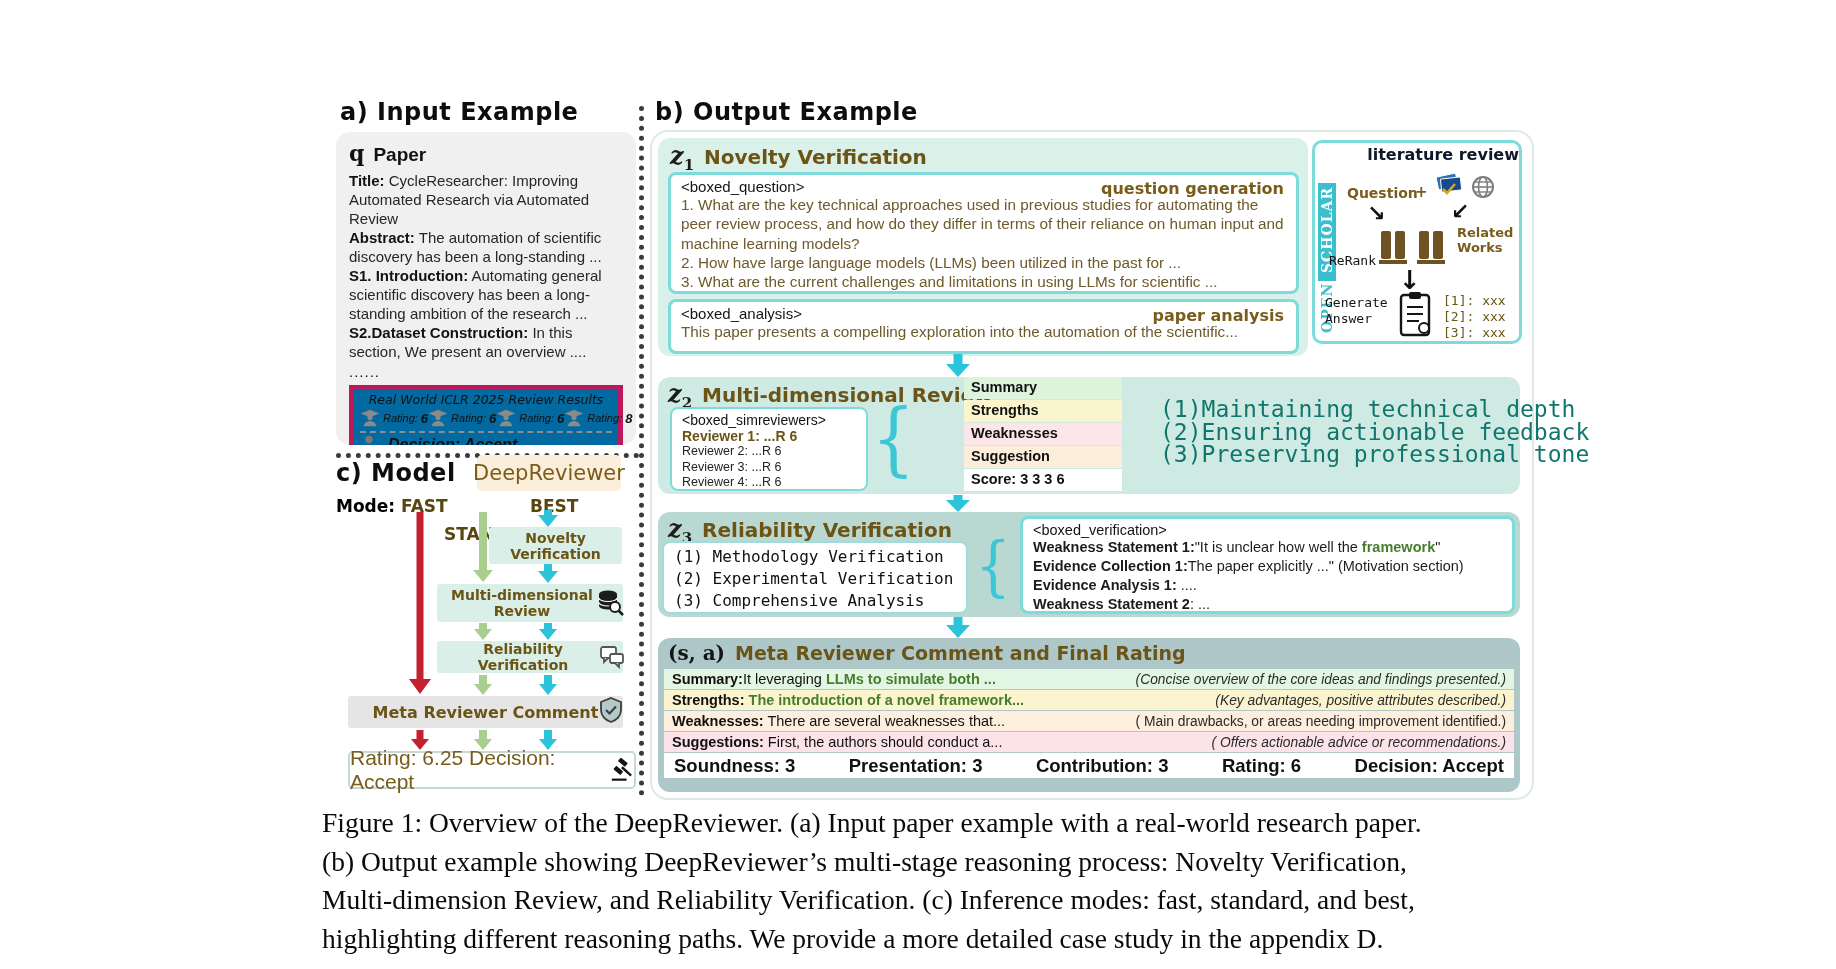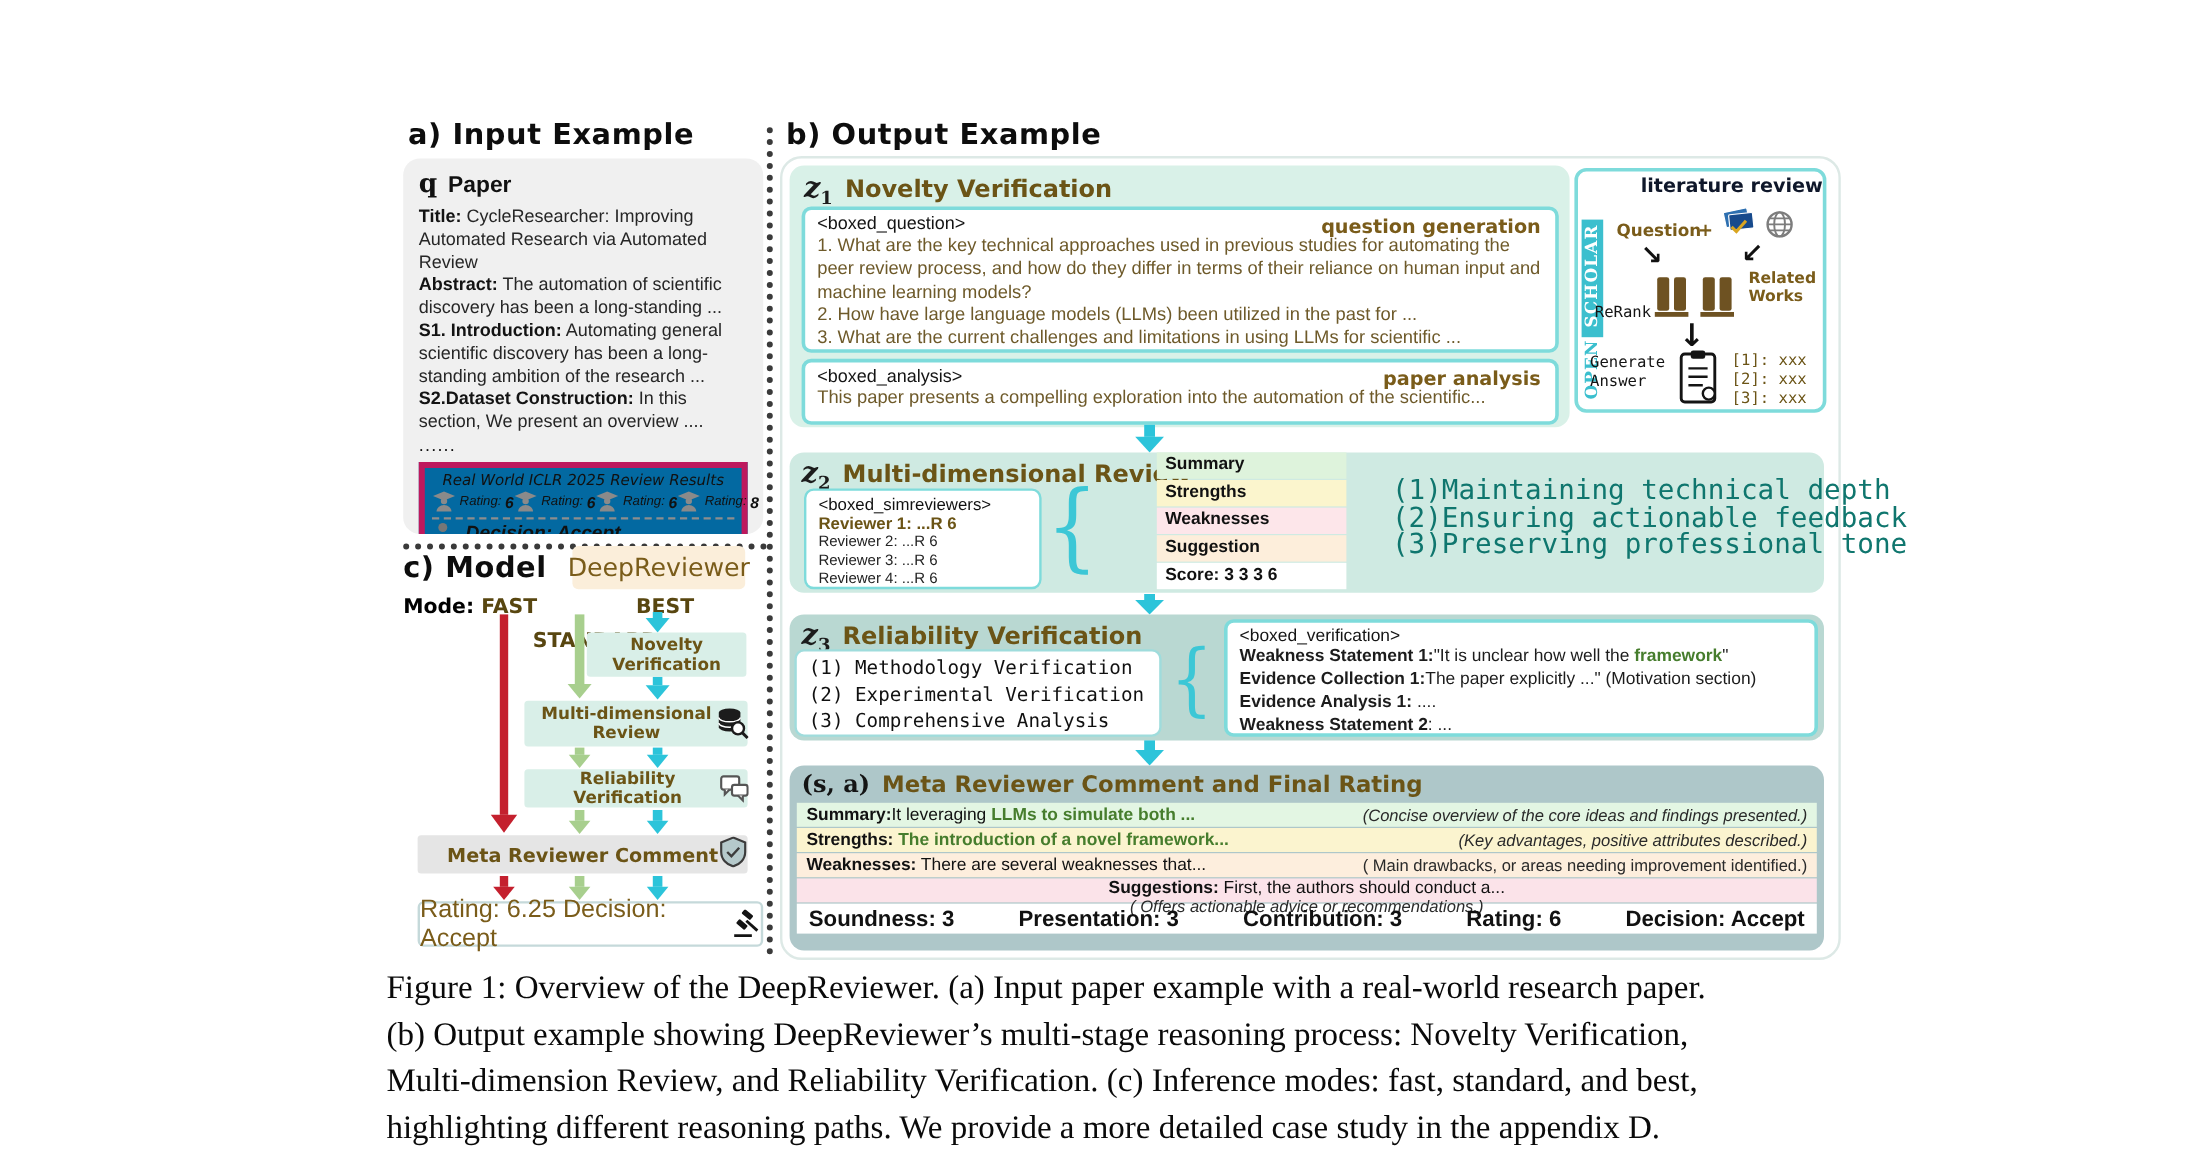--- a/index.html
+++ b/index.html
@@ -73,21 +73,21 @@
            font-size:14.5px;height:22px;}
   .r0{background:#def3dc;} .r1{background:#fbf5cd;} .r2{background:#fde6ea;}
   .r3{background:#fdeedb;} .r4{background:#ffffff;}
   .note-line{font-size:23px;line-height:22.5px;color:#0f766e;}
   .check-line{font-size:16px;line-height:22px;color:#101010;}
   .ver-line{font-size:14.5px;line-height:19px;color:#1c1c1c;}
   .hl{color:#467d2d;font-weight:bold;}
   .meta-var{font-family:"DejaVu Serif",serif;font-weight:bold;font-size:20px;color:#141414;}
   .meta-row{display:flex;justify-content:space-between;align-items:center;height:20px;margin-bottom:1px;
             padding:0 8px;font-size:14.5px;}
-  .m0{background:#e3f6e3;} .m1{background:#fbf4cf;} .m2{background:#fdeedd;} .m3{background:#fbe3e9;flex-direction:column;}
+  .m0{background:#e3f6e3;} .m1{background:#fbf4cf;} .m2{background:#fdeedd;} .m3{background:#fbe3e9;}
   .meta-note{font-style:italic;font-size:13.8px;color:#2a2a2a;}
   .meta-note.upright{font-style:normal;}
   .score-row{display:flex;justify-content:space-between;align-items:center;background:#fff;height:25px;
              margin-top:1px;padding:0 10px;font-weight:bold;font-size:18.5px;}
 
   
   .lit-box{left:1312px;top:140px;width:210px;height:204px;background:#fff;border:3px solid #7edbdb;
            border-radius:10px;box-sizing:border-box;}
   .lit-title{text-align:right;margin-top:2px;font-family:"DejaVu Sans",sans-serif;font-weight:bold;
              font-size:16px;color:#0f172a;}

